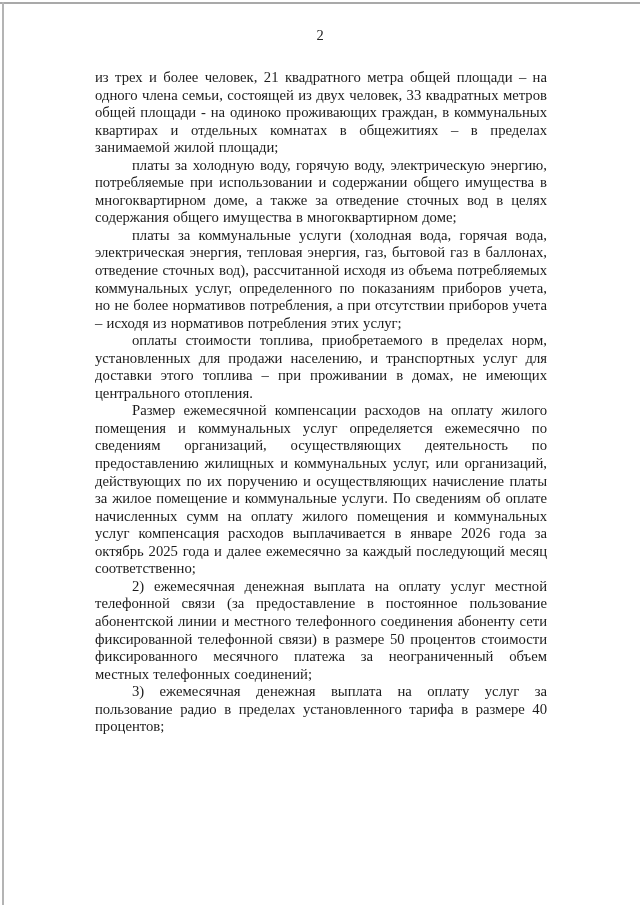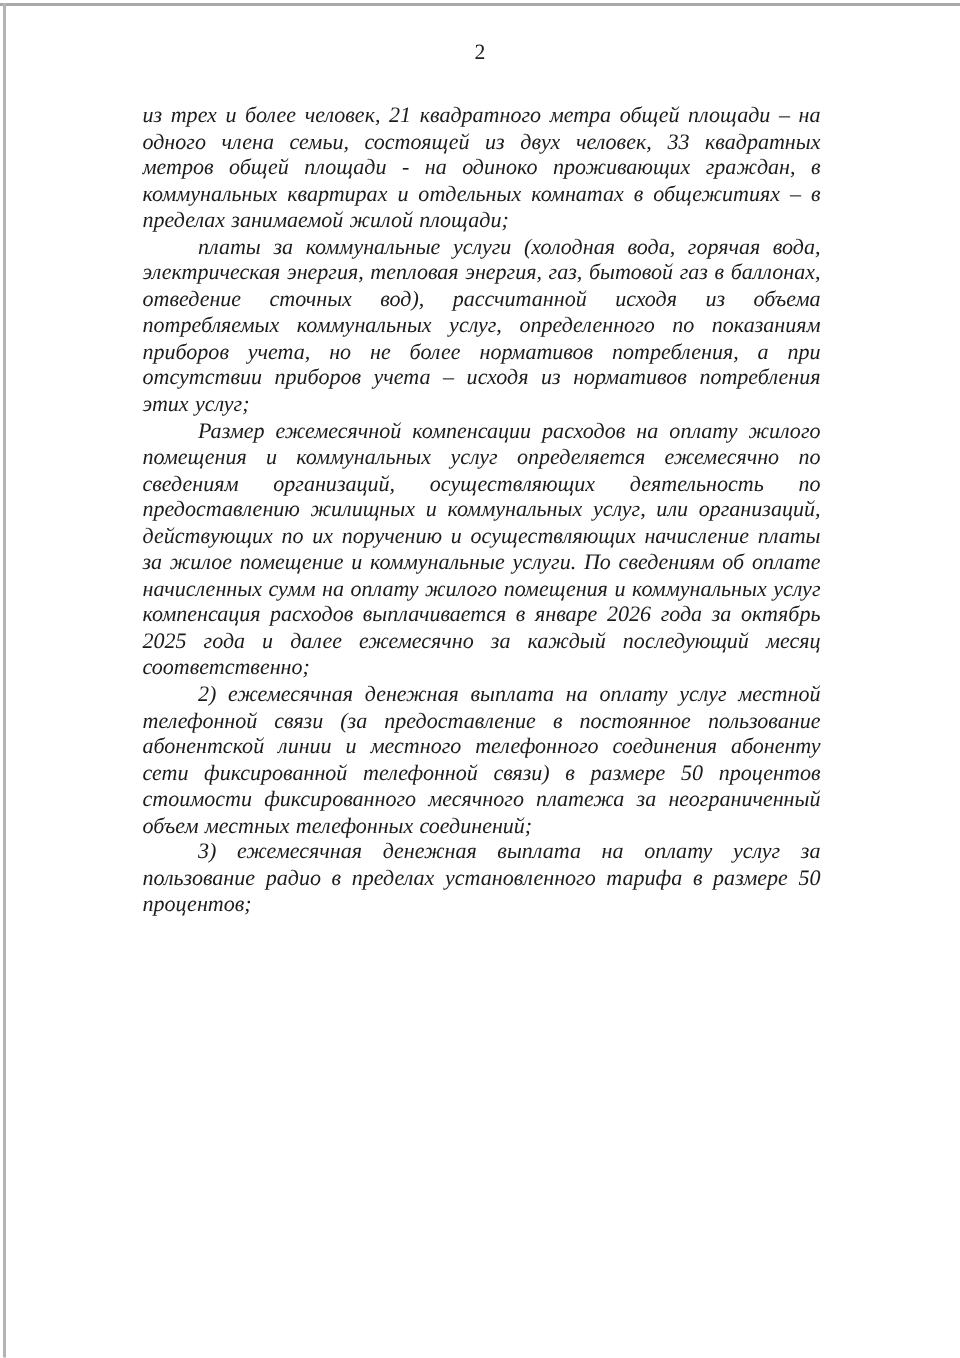--- a/index.html
+++ b/index.html
@@ -47,33 +47,34 @@
     left: 95px;
     width: 452px;
   }
   .para {
     margin: 0;
     font-size: 14.7px;
     line-height: 17.55px;
     text-align: justify;
     text-indent: 37px;
     word-spacing: 0.5px;
-    font-style: italic;
   }
   .para.no-indent {
     text-indent: 0;
   }
 </style>
 </head>
 <body>
 
 <div class="scan-line-top"></div>
 <div class="scan-line-left"></div>
 
 <div class="page-number">2</div>
 
 <div class="text-block">
   <p class="para no-indent">из трех и более человек, 21 квадратного метра общей площади – на одного члена семьи, состоящей из двух человек, 33 квадратных метров общей площади - на одиноко проживающих граждан, в коммунальных квартирах и отдельных комнатах в общежитиях – в пределах занимаемой жилой площади;</p>
+  <p class="para">платы за холодную воду, горячую воду, электрическую энергию, потребляемые при использовании и содержании общего имущества в многоквартирном доме, а также за отведение сточных вод в целях содержания общего имущества в многоквартирном доме;</p>
   <p class="para">платы за коммунальные услуги (холодная вода, горячая вода, электрическая энергия, тепловая энергия, газ, бытовой газ в баллонах, отведение сточных вод), рассчитанной исходя из объема потребляемых коммунальных услуг, определенного по показаниям приборов учета, но не более нормативов потребления, а при отсутствии приборов учета – исходя из нормативов потребления этих услуг;</p>
+  <p class="para">оплаты стоимости топлива, приобретаемого в пределах норм, установленных для продажи населению, и транспортных услуг для доставки этого топлива – при проживании в домах, не имеющих центрального отопления.</p>
   <p class="para">Размер ежемесячной компенсации расходов на оплату жилого помещения и коммунальных услуг определяется ежемесячно по сведениям организаций, осуществляющих деятельность по предоставлению жилищных и коммунальных услуг, или организаций, действующих по их поручению и осуществляющих начисление платы за жилое помещение и коммунальные услуги. По сведениям об оплате начисленных сумм на оплату жилого помещения и коммунальных услуг компенсация расходов выплачивается в январе 2026 года за октябрь 2025 года и далее ежемесячно за каждый последующий месяц соответственно;</p>
   <p class="para">2) ежемесячная денежная выплата на оплату услуг местной телефонной связи (за предоставление в постоянное пользование абонентской линии и местного телефонного соединения абоненту сети фиксированной телефонной связи) в размере 50 процентов стоимости фиксированного месячного платежа за неограниченный объем местных телефонных соединений;</p>
-  <p class="para">3) ежемесячная денежная выплата на оплату услуг за пользование радио в пределах установленного тарифа в размере 50 процентов;</p>
+  <p class="para">3) ежемесячная денежная выплата на оплату услуг за пользование радио в пределах установленного тарифа в размере 40 процентов;</p>
 </div>
 
 </body></html>

